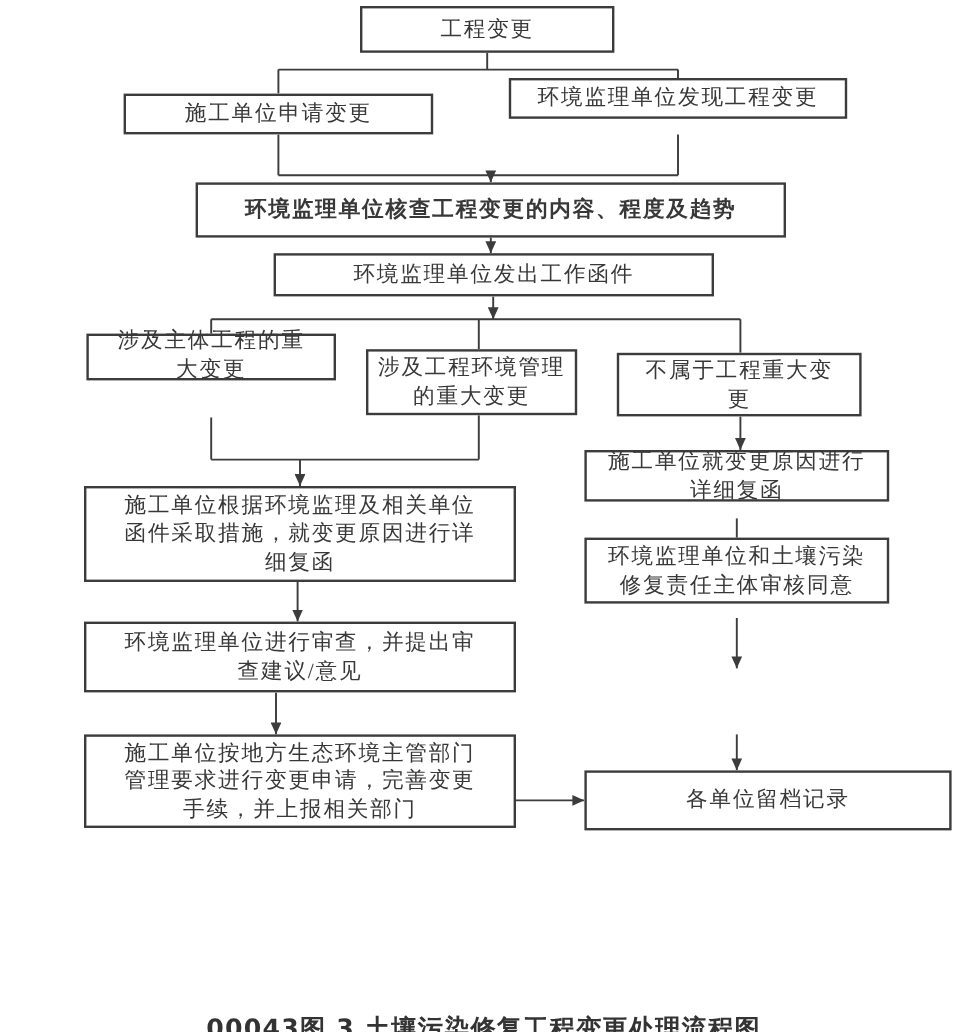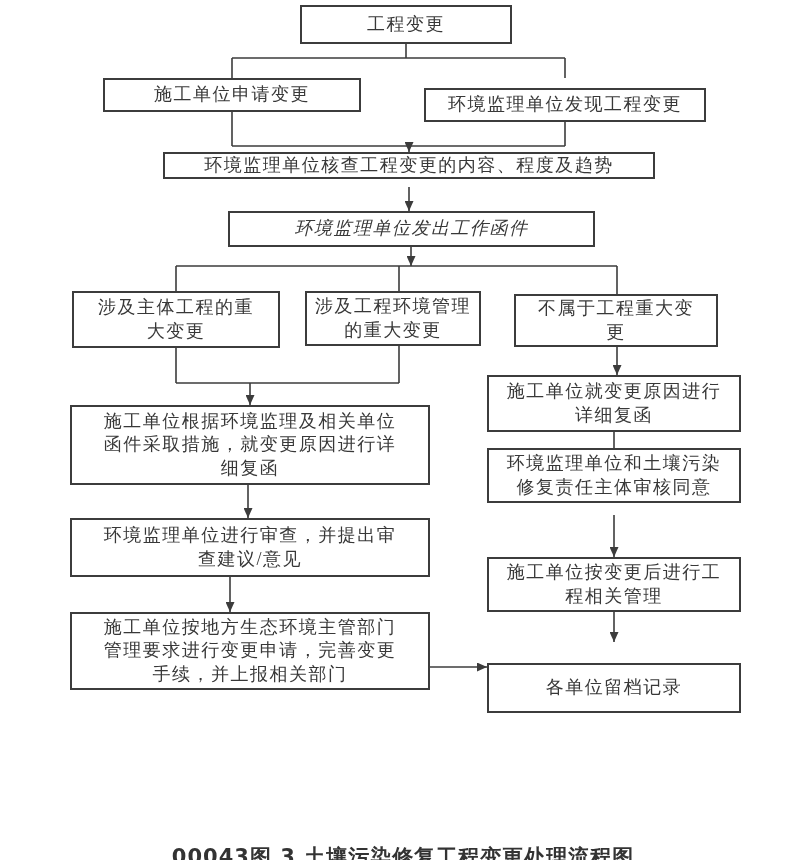--- a/index.html
+++ b/index.html
@@ -21,33 +21,33 @@
     text-align:center;
     font-size:18px;line-height:1.3;
     letter-spacing:1.5px;
     white-space:pre-line;
     padding:1px 4px;
     z-index:2;
   }
   
   #n-start      {left:300px;top:5px;  width:212px;height:39px;}
   #n-apply      {left:103px;top:78px; width:258px;height:34px;}
-  #n-discover   {left:424px;top:88px; width:282px;height:34px;}
-  #n-verify     {left:163px;top:152px;width:492px;height:27px;}
-  #n-letter     {left:228px;top:211px;width:367px;height:36px;font-style:italic;}
-  #n-major-main {left:72px; top:291px;width:208px;height:57px;}
+  #n-discover   {left:424px;top:65px; width:282px;height:34px;}
+  #n-verify     {left:163px;top:152px;width:492px;height:46px;font-weight:bold;}
+  #n-letter     {left:228px;top:211px;width:367px;height:36px;}
+  #n-major-main {left:72px; top:278px;width:208px;height:39px;font-family:Liberation Mono, monospace;}
   #n-major-env  {left:305px;top:291px;width:176px;height:55px;}
   #n-not-major  {left:514px;top:294px;width:204px;height:53px;}
   #n-measures   {left:70px; top:405px;width:360px;height:80px;}
   #n-review     {left:70px; top:518px;width:360px;height:59px;}
   #n-apply-gov  {left:70px; top:612px;width:360px;height:78px;}
-  #n-reply      {left:487px;top:375px;width:254px;height:57px;}
+  #n-reply      {left:487px;top:375px;width:254px;height:43px;}
   #n-approve    {left:487px;top:448px;width:254px;height:55px;}
   #n-manage     {left:487px;top:557px;width:254px;height:55px;}
-  #n-archive    {left:487px;top:642px;width:254px;height:50px;margin-top:21px;}
+  #n-archive    {left:487px;top:642px;width:306px;height:50px;}
   .caption{
     position:absolute;left:0;top:818px;width:806px;
     text-align:center;
     font-family:"DejaVu Sans","Liberation Sans",sans-serif;
     font-weight:bold;
     font-size:21px;
     letter-spacing:1px;
     color:#333333;
     z-index:2;
     margin-top:25px;
@@ -114,19 +114,17 @@
 细复函</div>
   <div class="node" id="n-review">环境监理单位进行审查，并提出审
 查建议/意见</div>
   <div class="node" id="n-apply-gov">施工单位按地方生态环境主管部门
 管理要求进行变更申请，完善变更
 手续，并上报相关部门</div>
   <div class="node" id="n-reply">施工单位就变更原因进行
 详细复函</div>
   <div class="node" id="n-approve">环境监理单位和土壤污染
 修复责任主体审核同意</div>
-  <div class="node" id="n-manage">施工单位按变更后进行工
-程相关管理</div>
   <div class="node" id="n-archive">各单位留档记录</div>
 
   <div class="caption">00043图 3 土壤污染修复工程变更处理流程图</div>
 
 </div>
 
 </body></html>

